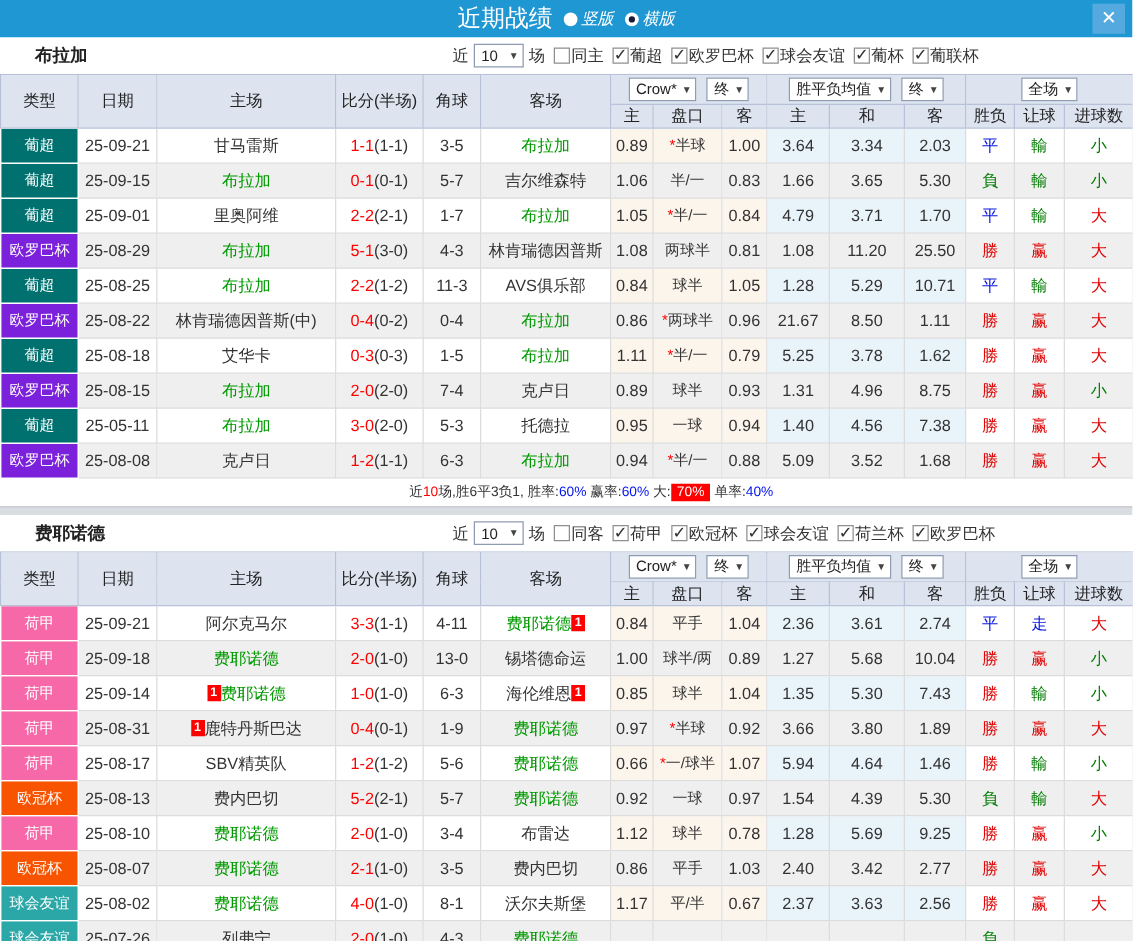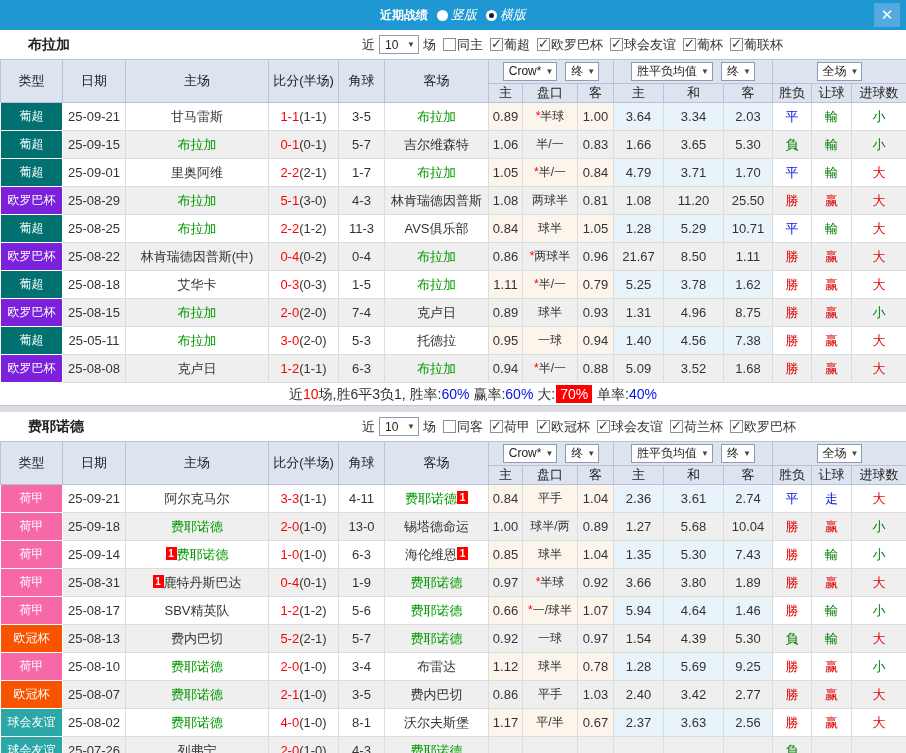--- a/index.html
+++ b/index.html
@@ -1,20 +1,20 @@
 <!DOCTYPE html>
 <html><head>
 <meta charset="utf-8">
 <style>
   * { box-sizing: border-box; margin: 0; padding: 0; }
   html,body { width:906px; height:753px; overflow:hidden; background:#fff;
     font-family:"Liberation Sans","DejaVu Sans",sans-serif; }
   
   .titlebar{height:30px;background:#1f97d3;position:relative;display:flex;align-items:center;justify-content:center;color:#fff;}
-  .titlebar .ttl{font-weight:bold;font-size:12px;}
+  .titlebar .ttl{font-weight:normal;font-size:19px;}
   .radio{display:inline-block;width:11px;height:11px;border-radius:50%;background:#fff;margin:0 3px 0 9px;position:relative;vertical-align:-1px;cursor:pointer;}
   .radio.on::after{content:"";position:absolute;left:3px;top:3px;width:5px;height:5px;border-radius:50%;background:#1a1a33;}
   .rlbl{font-size:13px;font-style:italic;}
   .close-btn{position:absolute;right:6px;top:3px;width:26px;height:24px;background:#54aadf;color:#fff;
     font-size:15px;font-weight:bold;text-align:center;line-height:24px;cursor:pointer;}
   
   .sec-head{position:relative;height:29px;background:#fff;display:flex;align-items:center;}
   .team{margin-left:28px;font-weight:bold;font-size:14px;color:#222;}
   .filter{position:absolute;left:362px;top:0;height:29px;display:flex;align-items:center;font-size:13px;color:#333;white-space:nowrap;}
   .sel{display:inline-flex;align-items:center;justify-content:space-between;border:1px solid #8d9bb3;background:#fff;
@@ -30,21 +30,21 @@
   tbody tr.even td{background:#efefef;}
   tbody td.odds{background:#fcf5ec;margin-top:20px;}
   tbody td.avg{background:#e9f3fa;}
   tbody td.type{border:1px solid #fff;color:#fff;font-size:12px;}
   .tg{color:#009900;}
   .ft{color:#ff0000;} .ht{color:#333;}
   .star{color:#ff0000;}
   .cr{color:#e00505;} .cg{color:#007c00;} .cb2{color:#0011dd;}
   .rc{display:inline-block;background:#ff0000;color:#fff;font-size:10px;font-weight:bold;width:11px;height:13px;line-height:13px;vertical-align:2px;text-align:center;}
   
-  .summary{height:22px;line-height:22px;text-align:center;font-size:14px;color:#333;background:#fff;padding-left:40px;}
+  .summary{height:22px;line-height:22px;text-align:center;font-size:11px;color:#333;background:#fff;padding-left:40px;}
   .summary .sr{color:#ff0000;} .summary .sb{color:#0011ee;}
   .summary .shl{background:#ff0000;color:#fff;padding:1px 4px;margin:0 1px;}
   .sep{height:7px;background:#d9dde1;border-top:1px solid #c4c8cc;}
 </style>
 </head>
 <body>
 
 <div class="titlebar">
   <span class="ttl">近期战绩</span>
   <span class="radio"></span>

